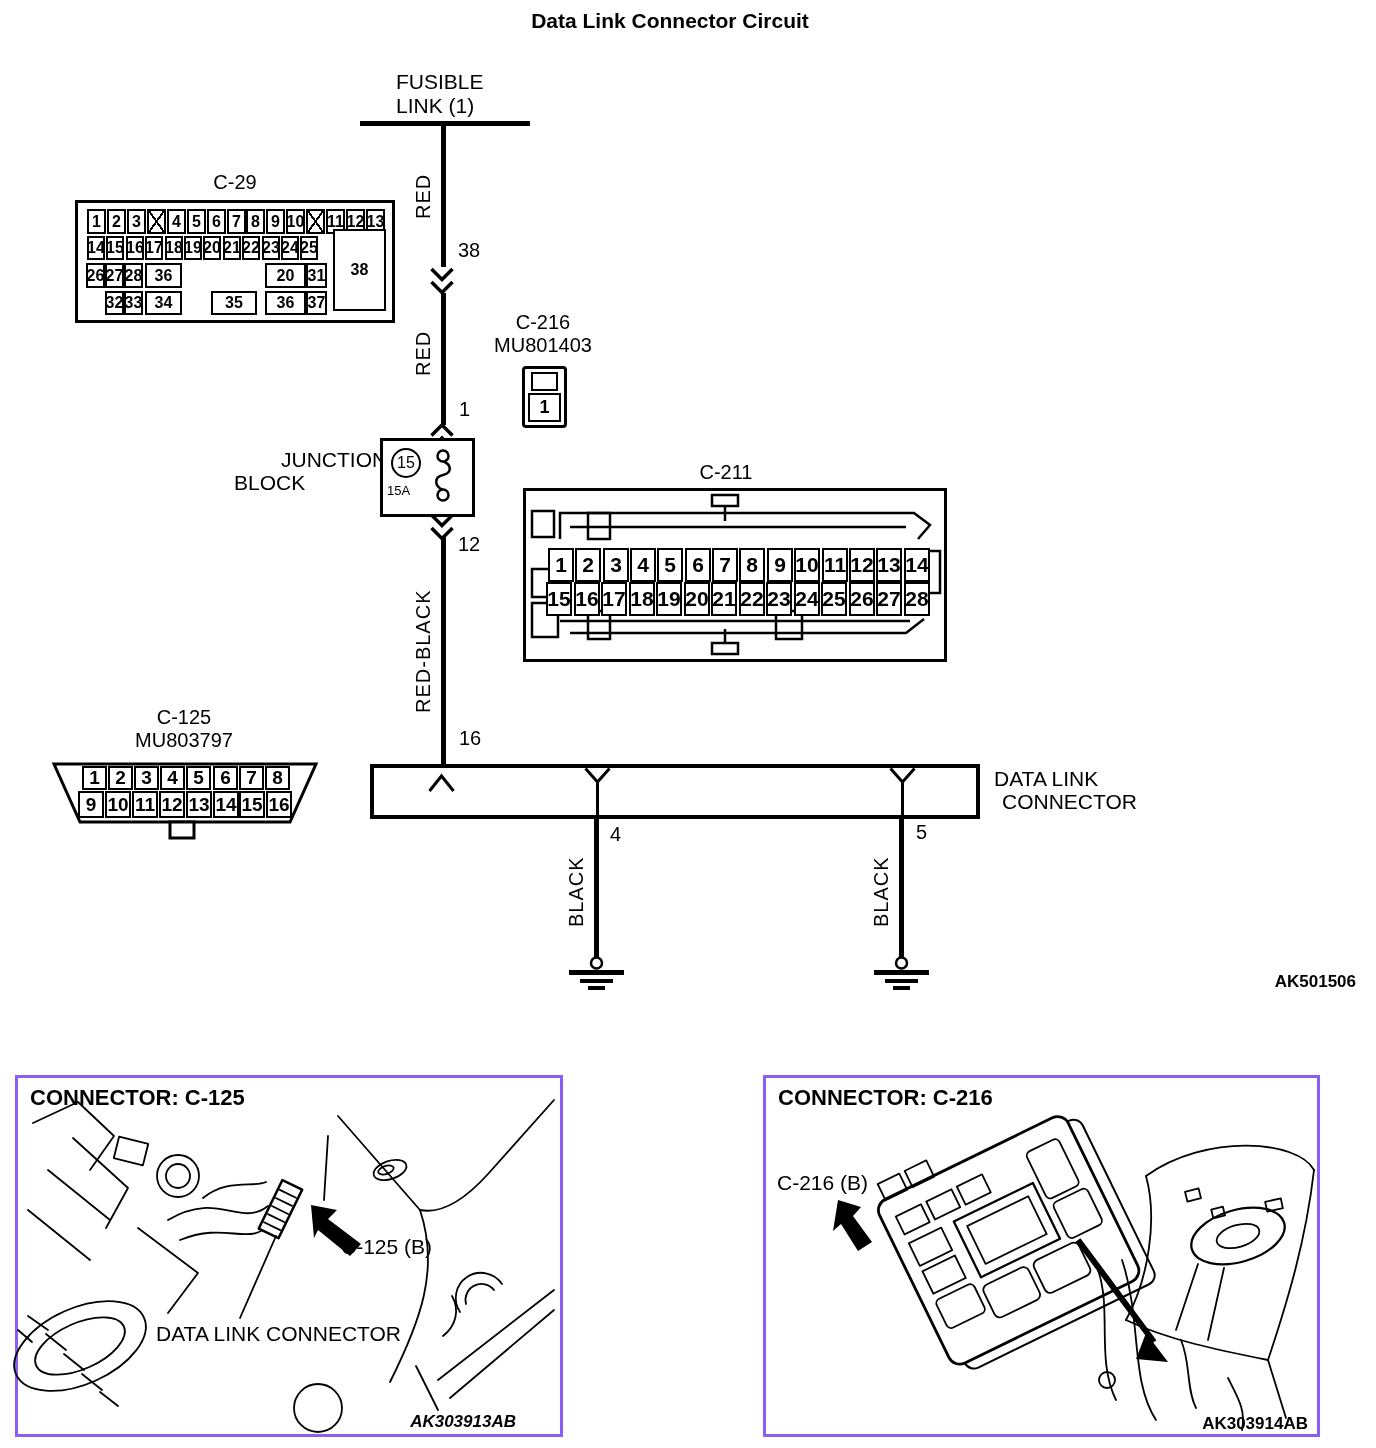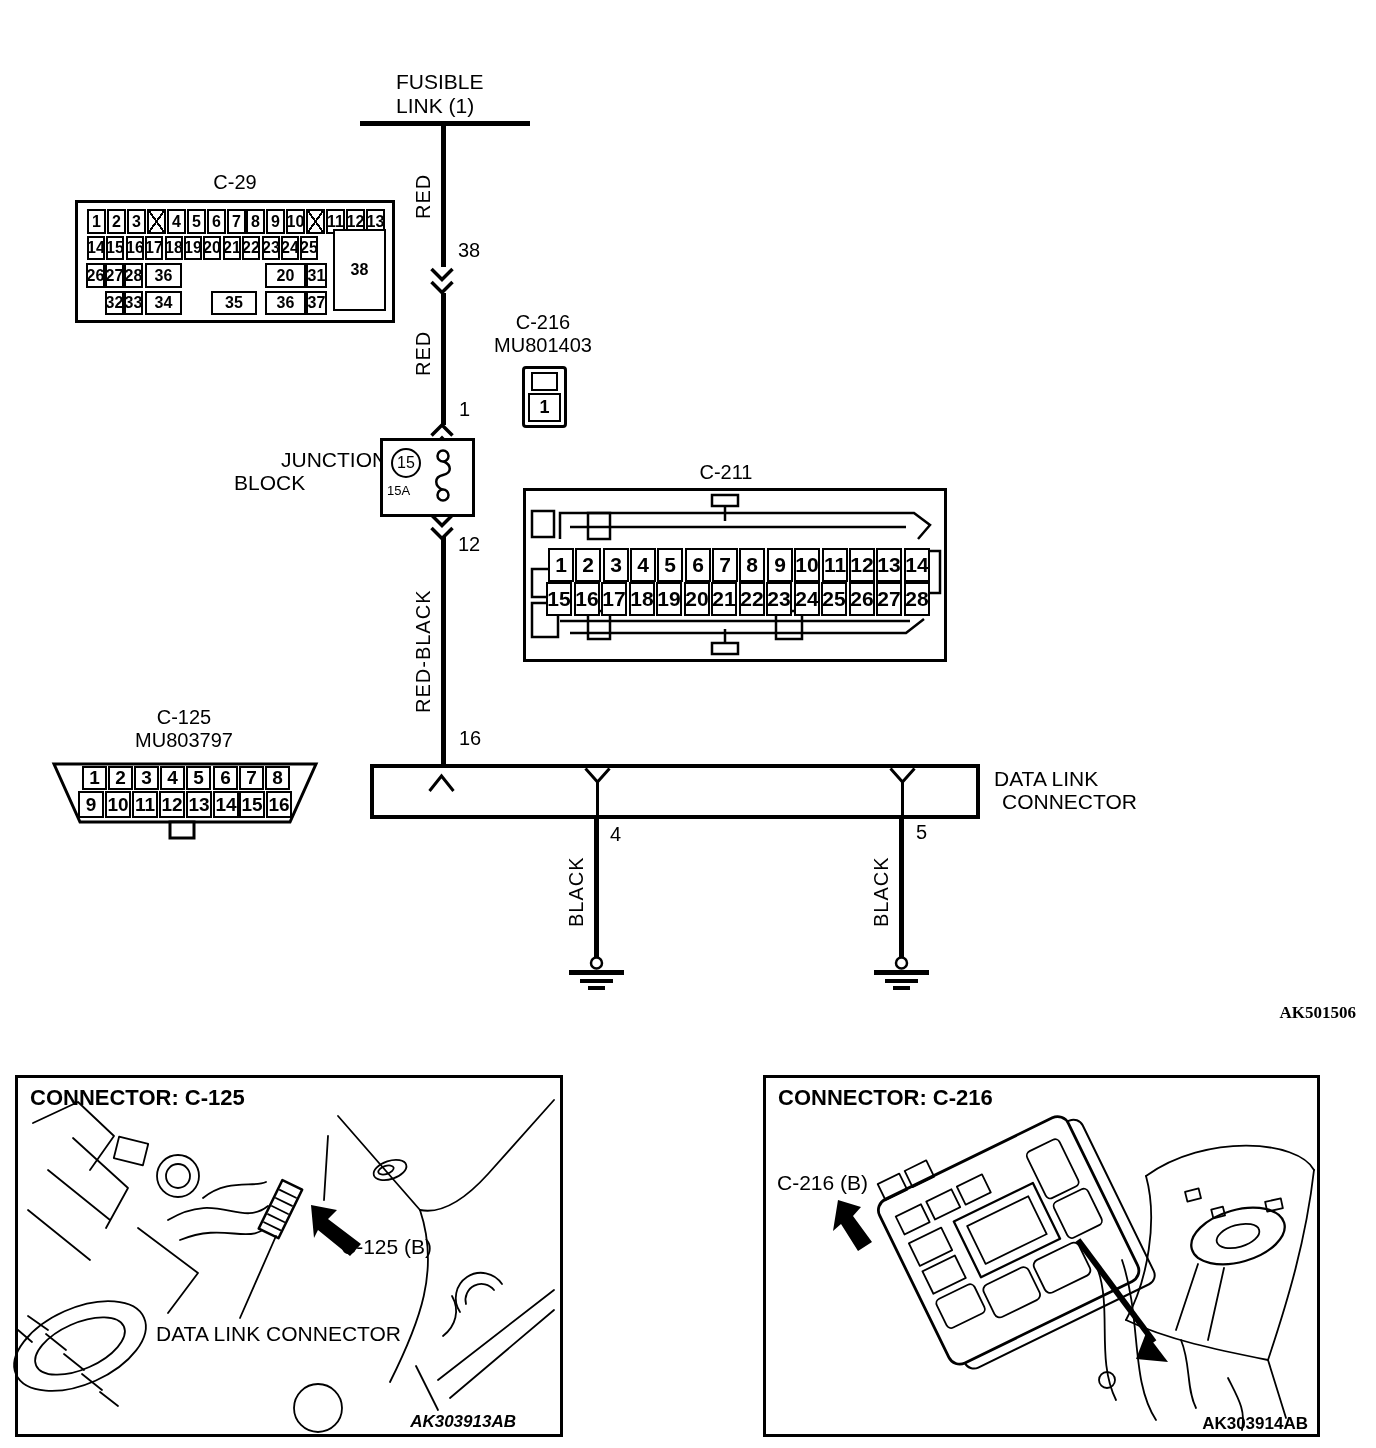--- a/index.html
+++ b/index.html
@@ -27,31 +27,32 @@
   }
   .c211-cell{font-size:21px;}
   .c125-cell{font-size:19px;}
   .pin-x{
     background:
       linear-gradient(to top right, transparent 46%, #000 46%, #000 54%, transparent 54%),
       linear-gradient(to bottom right, transparent 46%, #000 46%, #000 54%, transparent 54%),
       #fff;
   }
   .dlc-box{position:absolute;border:4px solid #000;background:#fff;box-sizing:border-box;}
-  .photo-box{position:absolute;border:3px solid #000000;background:#fff;box-sizing:border-box;}
+  .photo-box{position:absolute;border:3px solid #8b5cf6;background:#fff;box-sizing:border-box;}
   .photo-header{position:absolute;left:12px;top:7px;font-size:22px;font-weight:bold;white-space:nowrap;}
   .code-lbl{position:absolute;font-size:17px;font-weight:bold;white-space:nowrap;text-align:right;}
   svg{position:absolute;overflow:visible;}
   .sketch{stroke:#000;fill:none;stroke-width:1.8;stroke-linecap:round;stroke-linejoin:round;}
 </style>
 </head>
 <body>
 
 <div id="canvas">
 
+  <div class="lbl bold ctr" style="left:430px;top:10px;width:480px;font-size:21px;">Data Link Connector Circuit</div>
 
   <div class="lbl lbl-big" style="left:396px;top:71px;">FUSIBLE</div>
   <div class="lbl lbl-big" style="left:396px;top:95px;">LINK (1)</div>
   <div class="wire-h" style="left:360px;top:121px;width:170px;"></div>
 
   <div class="wire-v" style="left:441px;top:124px;height:143px;"></div>
   <div class="wire-v" style="left:441px;top:293px;height:132px;"></div>
   <div class="wire-v" style="left:441px;top:447px;height:6px;"></div>
   <div class="wire-v" style="left:441px;top:503px;height:11px;"></div>
   <div class="wire-v" style="left:441px;top:537px;height:229px;"></div>
@@ -250,21 +251,21 @@
     <rect x="14" y="23" width="33" height="4" fill="#000"></rect>
     <rect x="22" y="30" width="17" height="4" fill="#000"></rect>
   </svg>
   <svg style="left:871px;top:956px;" width="62" height="42">
     <circle cx="30.5" cy="7" r="5.5" fill="#fff" stroke="#000" stroke-width="2.5"></circle>
     <rect x="3" y="14" width="55" height="5" fill="#000"></rect>
     <rect x="14" y="23" width="33" height="4" fill="#000"></rect>
     <rect x="22" y="30" width="17" height="4" fill="#000"></rect>
   </svg>
 
-  <div class="code-lbl" style="left:1206px;top:1003px;width:150px;font-family:Liberation Serif, serif;">AK501506</div>
+  <div class="code-lbl" style="left:1206px;top:972px;width:150px;">AK501506</div>
 
   <div class="photo-box" style="left:15px;top:1075px;width:548px;height:362px;">
     <svg style="left:0;top:0;" width="542" height="356" viewBox="0 0 542 356">
       <g class="sketch">
         <path d="M320,38 L402,132"></path>
         <path d="M536,22 L470,96 Q 432,138 402,132"></path>
         <path d="M402,132 C 422,192 402,244 372,304"></path>
         <path d="M536,212 L420,302"></path>
         <path d="M536,232 L432,320"></path>
         <ellipse cx="372" cy="92" rx="17" ry="9" transform="rotate(-18 372 92)"></ellipse>

